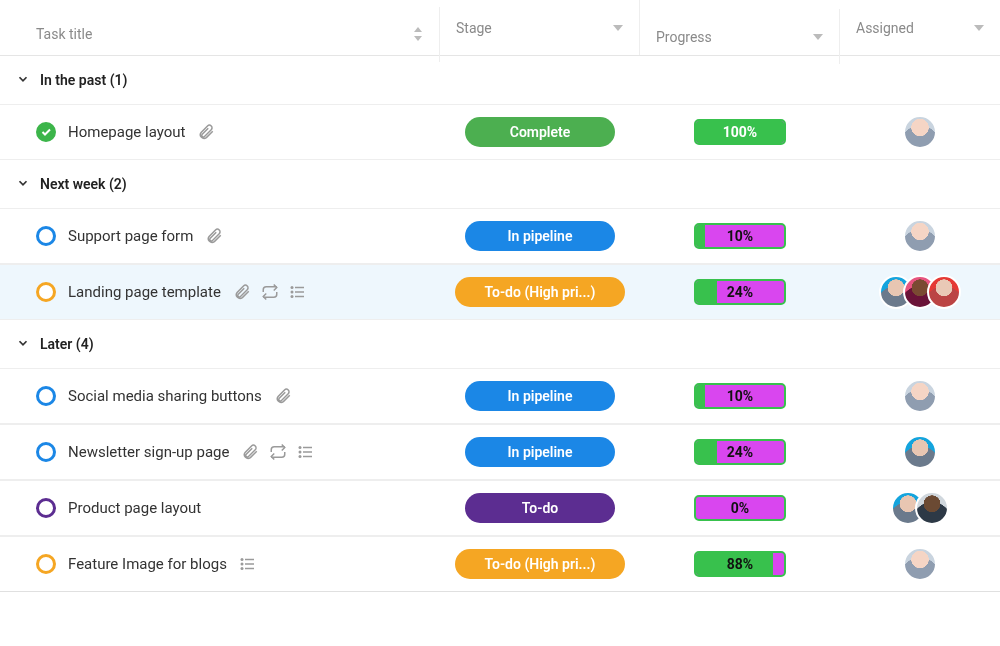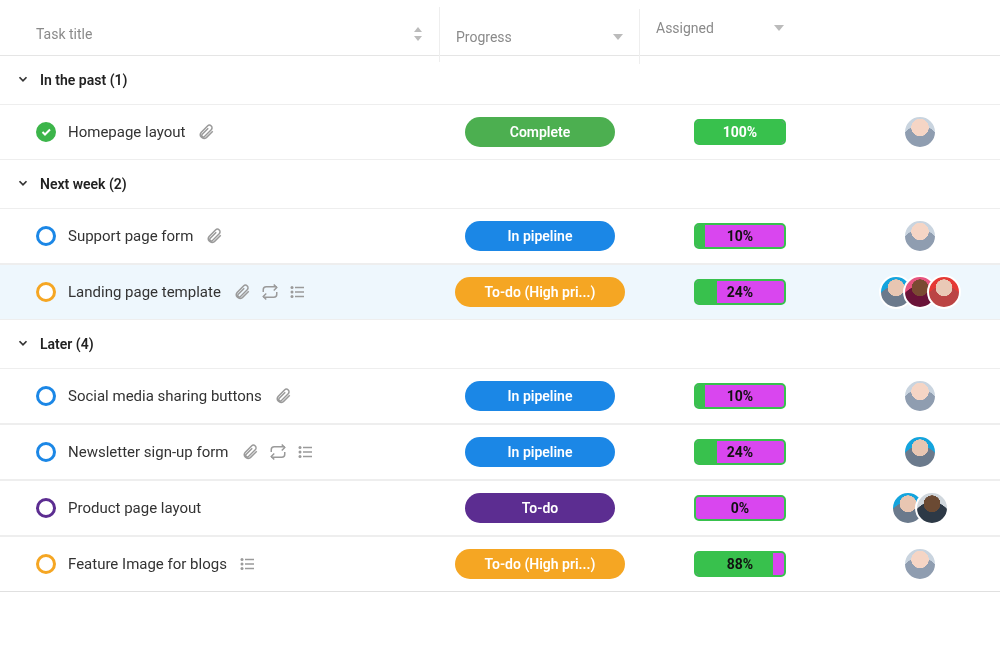--- a/index.html
+++ b/index.html
@@ -128,20 +128,28 @@
 
 <div class="table">
 
   <div class="header-row">
     <div class="col-title">
       <span>Task title</span>
       <span class="sort-icon">
         <svg width="10" height="14" viewBox="0 0 10 14">
             <path d="M5 0 L9 5 H1 Z" fill="#bbb"></path>
             <path d="M5 14 L1 9 H9 Z" fill="#bbb"></path>
+          </svg>
+      </span>
+    </div>
+    <div class="col-stage">
+      <span>Stage</span>
+      <span class="dropdown-icon">
+        <svg width="10" height="6" viewBox="0 0 10 6">
+            <path d="M0 0 L5 6 L10 0 Z" fill="#bbb"></path>
           </svg>
       </span>
     </div>
     <div class="col-progress">
       <span>Progress</span>
       <span class="dropdown-icon">
         <svg width="10" height="6" viewBox="0 0 10 6">
             <path d="M0 0 L5 6 L10 0 Z" fill="#bbb"></path>
           </svg>
       </span>
@@ -303,21 +311,21 @@
         </div>
         <div class="row-assigned-cell">
           <div class="avatar-stack">
             <span class="avatar face"></span>
           </div>
         </div>
       </div>
       <div class="task-row">
         <div class="row-title-cell">
           <span class="status-circle blue"></span>
-          <span class="task-name">Newsletter sign-up form</span>
+          <span class="task-name">Newsletter sign-up page</span>
           <span class="meta-icons">
             <span>
               <svg width="18" height="18" viewBox="0 0 24 24" fill="none" stroke="#9a9a9a" stroke-width="2">
                 <path d="M21 11l-8.5 8.5a5 5 0 01-7-7L14 4a3.5 3.5 0 015 5l-9 9a2 2 0 01-3-3l8-8"></path>
               </svg>
             </span>
             <span>
               <svg width="18" height="18" viewBox="0 0 24 24" fill="none" stroke="#9a9a9a" stroke-width="2">
                 <path d="M17 2l4 4-4 4"></path>
                 <path d="M3 12V9a4 4 0 014-4h14"></path>

